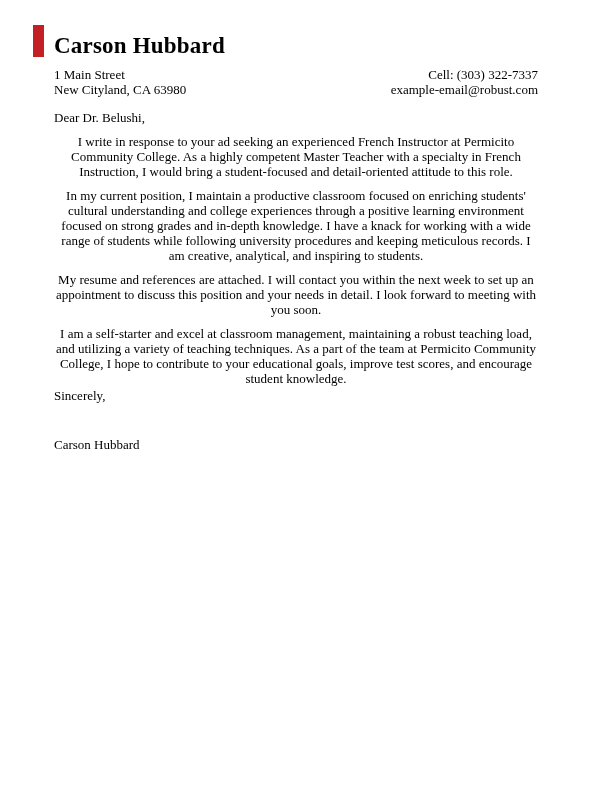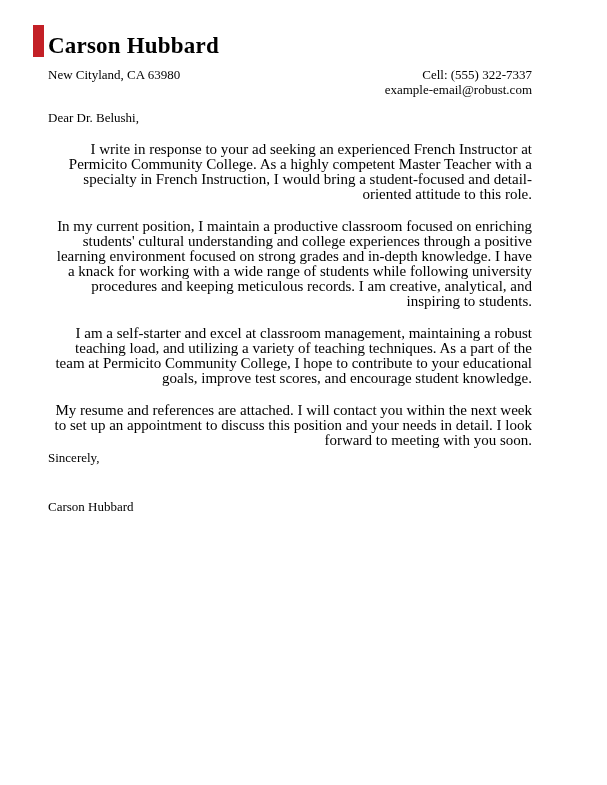--- a/index.html
+++ b/index.html
@@ -18,21 +18,21 @@
   }
   .accent-bar {
     position: absolute;
     left: 33px;
     top: 25px;
     width: 11px;
     height: 32px;
   }
   .content {
     position: absolute;
-    left: 48px;
+    left: 54px;
     top: 33px;
     width: 484px;
   }
   .sender-name {
     margin: 0 0 9px 0;
     font-size: 23px;
     font-weight: bold;
     line-height: 1.15;
     letter-spacing: 0.2px;
   }
@@ -48,24 +48,24 @@
   }
   .contact-block {
     text-align: right;
   }
   .salutation {
     margin: 13px 0 9px 0;
     font-size: 13px;
     line-height: 15px;
   }
   .para {
-    margin: 17px 0 0 0;
-    font-size: 15px;
+    margin: 9px 0 0 0;
+    font-size: 13px;
     line-height: 15px;
-    text-align: right;
+    text-align: center;
   }
   .closing {
     margin: 2px 0 0 0;
     font-size: 13px;
     line-height: 15px;
   }
   .signature {
     margin: 34px 0 0 0;
     font-size: 13px;
     line-height: 15px;
@@ -77,36 +77,37 @@
 <div class="page">
 
   <div class="accent-bar" style="background: rgb(195, 32, 38);"></div>
 
   <div class="content">
 
     <h1 class="sender-name">Carson Hubbard</h1>
 
     <div class="header-row">
       <div class="address-block">
+        <div>1 Main Street</div>
         <div>New Cityland, CA 63980</div>
       </div>
       <div class="contact-block">
-        <div>Cell: (555) 322-7337</div>
+        <div>Cell: (303) 322-7337</div>
         <div>example-email@robust.com</div>
       </div>
     </div>
 
     <p class="salutation">Dear Dr. Belushi,</p>
 
     <p class="para">I write in response to your ad seeking an experienced French Instructor at Permicito Community College. As a highly competent Master Teacher with a specialty in French Instruction, I would bring a student-focused and detail-oriented attitude to this role.</p>
 
     <p class="para">In my current position, I maintain a productive classroom focused on enriching students' cultural understanding and college experiences through a positive learning environment focused on strong grades and in-depth knowledge. I have a knack for working with a wide range of students while following university procedures and keeping meticulous records. I am creative, analytical, and inspiring to students.</p>
 
+    <p class="para">My resume and references are attached. I will contact you within the next week to set up an appointment to discuss this position and your needs in detail. I look forward to meeting with you soon.</p>
+
     <p class="para">I am a self-starter and excel at classroom management, maintaining a robust teaching load, and utilizing a variety of teaching techniques. As a part of the team at Permicito Community College, I hope to contribute to your educational goals, improve test scores, and encourage student knowledge.</p>
-
-    <p class="para">My resume and references are attached. I will contact you within the next week to set up an appointment to discuss this position and your needs in detail. I look forward to meeting with you soon.</p>
 
     <p class="closing">Sincerely,</p>
 
     <p class="signature">Carson Hubbard</p>
 
   </div>
 </div>
 
 </body></html>

